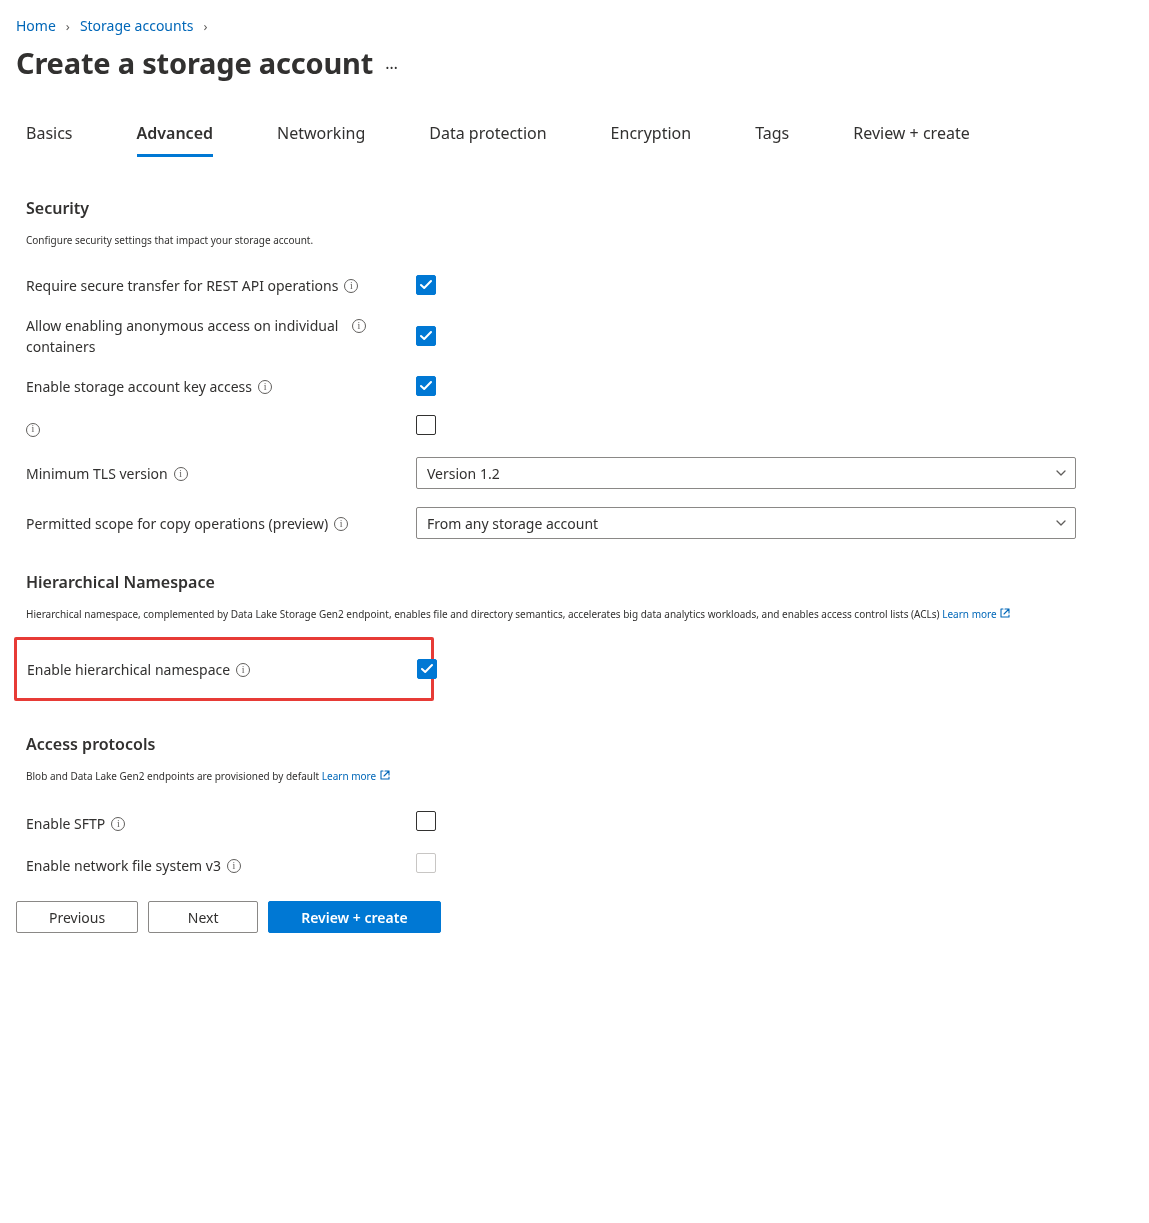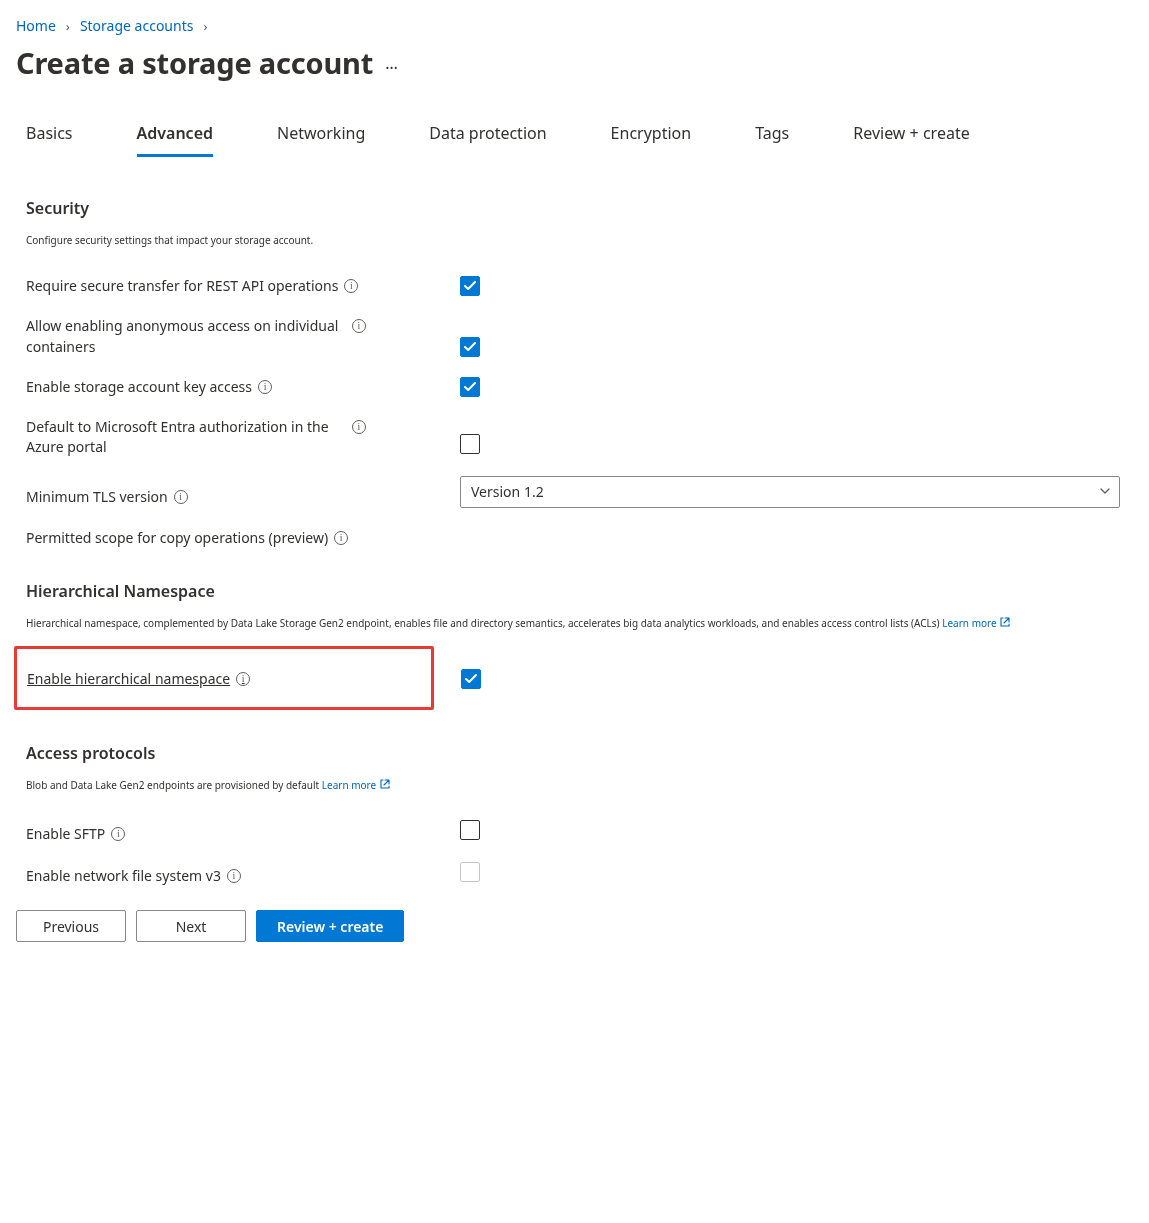--- a/index.html
+++ b/index.html
@@ -51,23 +51,22 @@
   }
   
   .section { margin-bottom: 32px; padding-left:10px; }
   .section-heading { font-size: 16px; font-weight: 600; margin: 0 0 14px 0; }
   .section-desc { font-size: 10px; margin: 0 0 26px 0; line-height: 1.5; }
   .learn-more { color: var(--link); text-decoration: none; cursor:pointer; white-space:nowrap; }
   .ext-icon { display:inline-block; vertical-align:-1px; }
   
   .field-row {
     display: flex;
-    align-items: flex-end;
+    align-items: center;
     margin-bottom: 18px;
-    gap: 44px;
   }
   .field-label {
     flex: 0 0 350px;
     display: flex;
     align-items: flex-start;
     gap: 6px;
     line-height: 1.45;
     padding-top: 2px;
   }
   .field-label .label-text { max-width: 320px; }
@@ -118,33 +117,33 @@
   }
   .select .chevron { color: #605e5c; }
   
   .highlight-box {
     border: 3px solid var(--highlight-border);
     border-radius: 2px;
     padding: 18px 10px 18px 10px;
     margin: 6px 0 24px -12px;
     width: 420px;
   }
-  .highlight-box .field-row { margin-bottom: 0; text-decoration: underline; }
+  .highlight-box .field-row { margin-bottom: 0; }
   
   .footer {
     position: sticky;
     bottom: 0;
     background: #fff;
     padding: 14px 0 14px 0;
     display: flex;
     gap: 10px;
   }
   .btn {
     height: 32px;
-    padding: 0 20px;
+    padding: 0 32px;
     border-radius: 2px;
     font-size: 14px;
     cursor: pointer;
     display: inline-flex;
     align-items: center;
     justify-content: center;
     min-width: 110px;
   }
   .btn-secondary { background: #fff; border: 1px solid var(--border); color: var(--text); }
   .btn-primary { background: var(--blue); border: 1px solid var(--blue); color: #fff; font-weight: 600; }
@@ -215,21 +214,20 @@
       <span class="checkbox checked">
         <svg width="12" height="12" viewBox="0 0 12 12">
             <path d="M1 6 L4.2 9 L11 2" stroke="#fff" stroke-width="2" fill="none" stroke-linecap="round" stroke-linejoin="round"></path>
           </svg>
       </span>
     </div>
   </div>
 
   <div class="field-row">
     <div class="field-label">
-      <span class="label-text">Default to Microsoft Entra authorization in the Azure portal</span>
       <span class="info-icon">i</span>
     </div>
     <div class="field-control">
       <span class="checkbox">
         
       </span>
     </div>
   </div>
 
   <div class="field-row">
@@ -246,20 +244,30 @@
             </svg>
         </span>
       </div>
     </div>
   </div>
 
   <div class="field-row">
     <div class="field-label">
       <span class="label-text">Permitted scope for copy operations (preview)</span>
       <span class="info-icon">i</span>
+    </div>
+    <div class="field-control">
+      <div class="select">
+        <span>From any storage account</span>
+        <span class="chevron">
+          <svg width="12" height="12" viewBox="0 0 12 12">
+              <path d="M2 4 L6 8 L10 4" stroke="#605e5c" stroke-width="1.3" fill="none" stroke-linecap="round" stroke-linejoin="round"></path>
+            </svg>
+        </span>
+      </div>
     </div>
   </div>
 </div>
 
 <div class="section">
   <h2 class="section-heading">Hierarchical Namespace</h2>
   <p class="section-desc" style="margin-bottom:14px;">
     <span>Hierarchical namespace, complemented by Data Lake Storage Gen2 endpoint, enables file and directory semantics, accelerates big data analytics workloads, and enables access control lists (ACLs)</span>
     <a class="learn-more">
       <span>Learn more</span>

